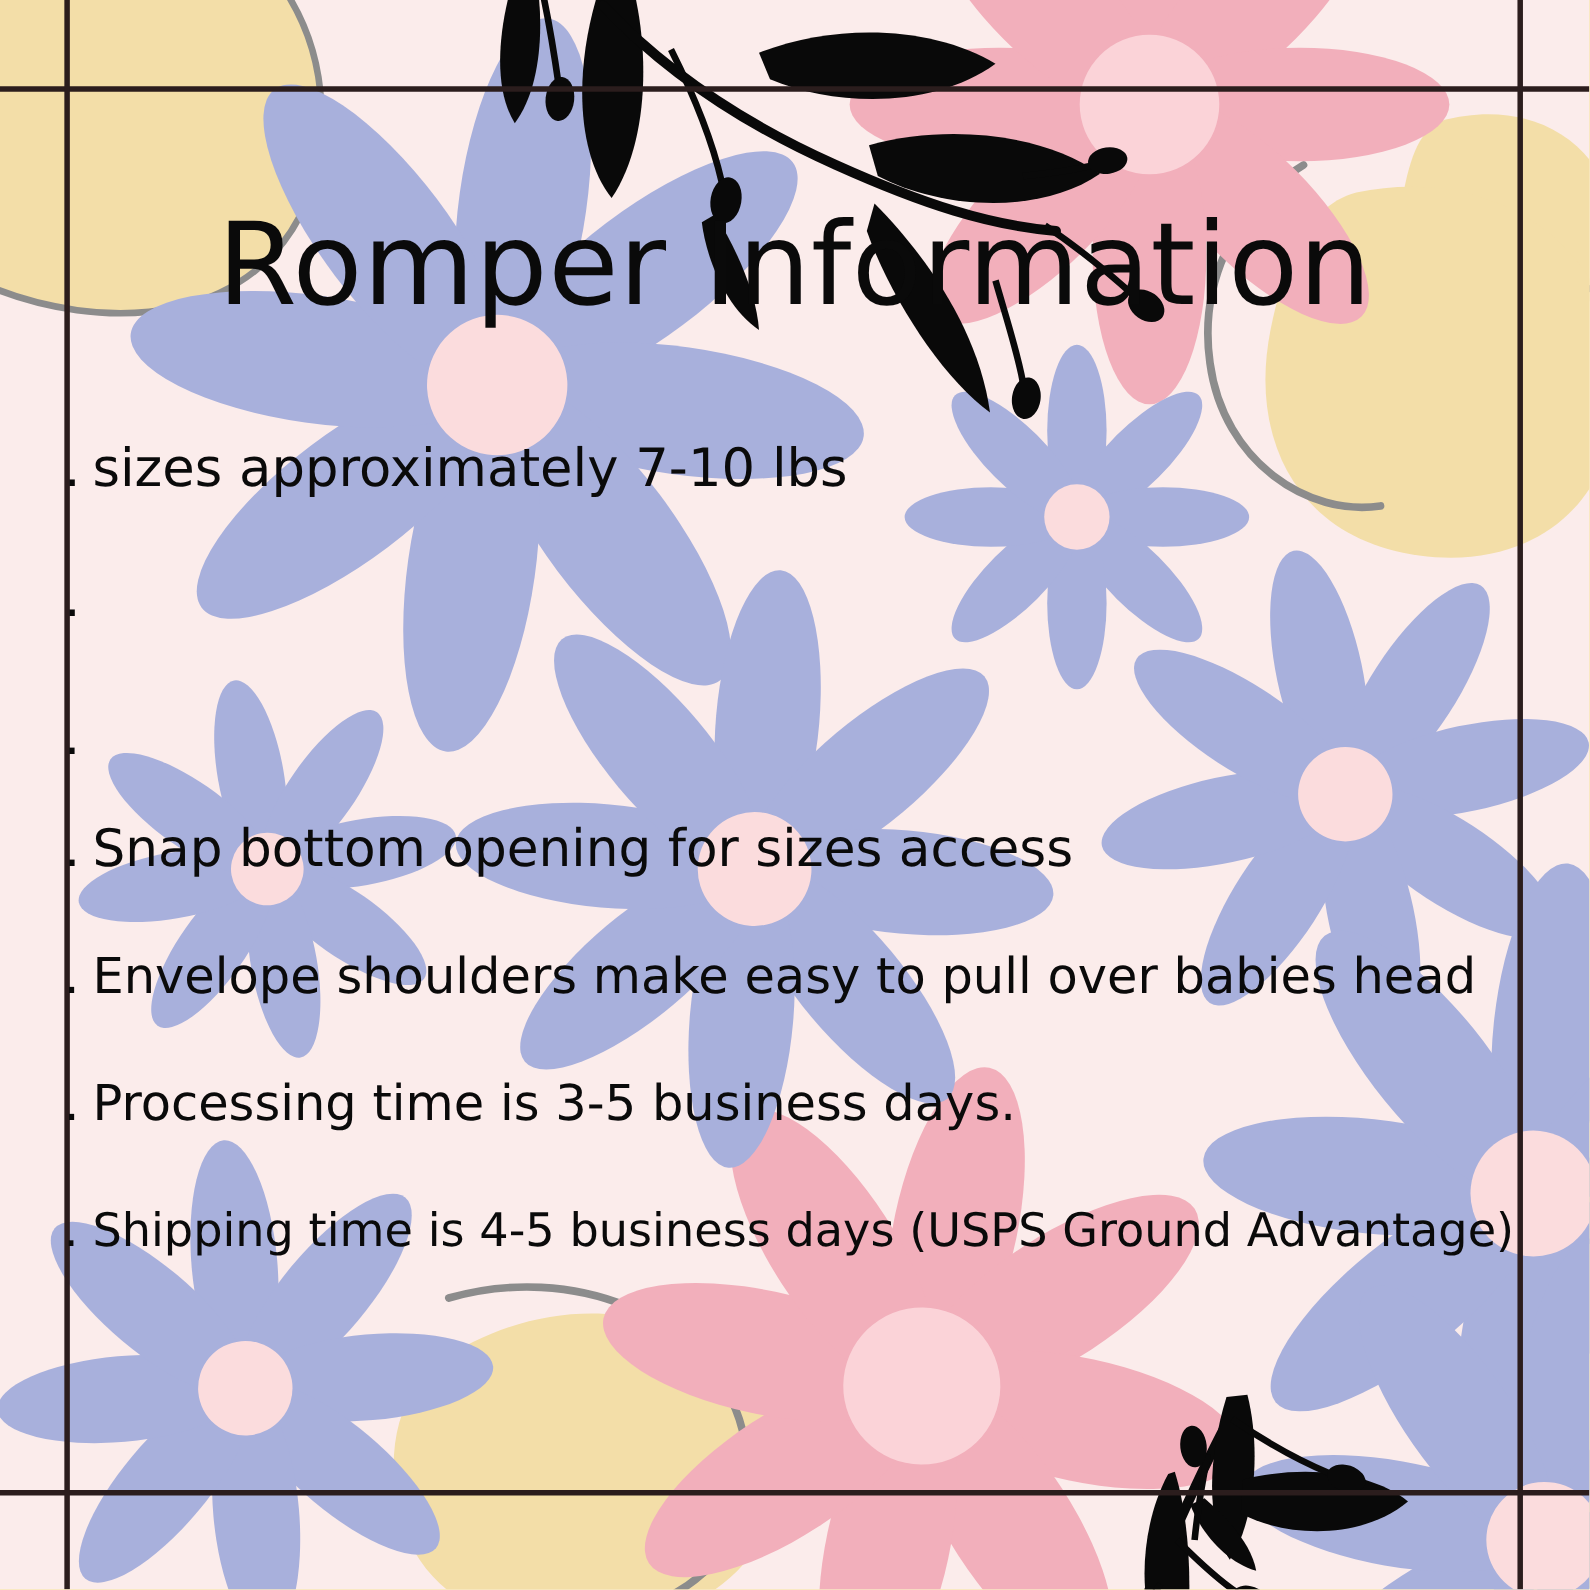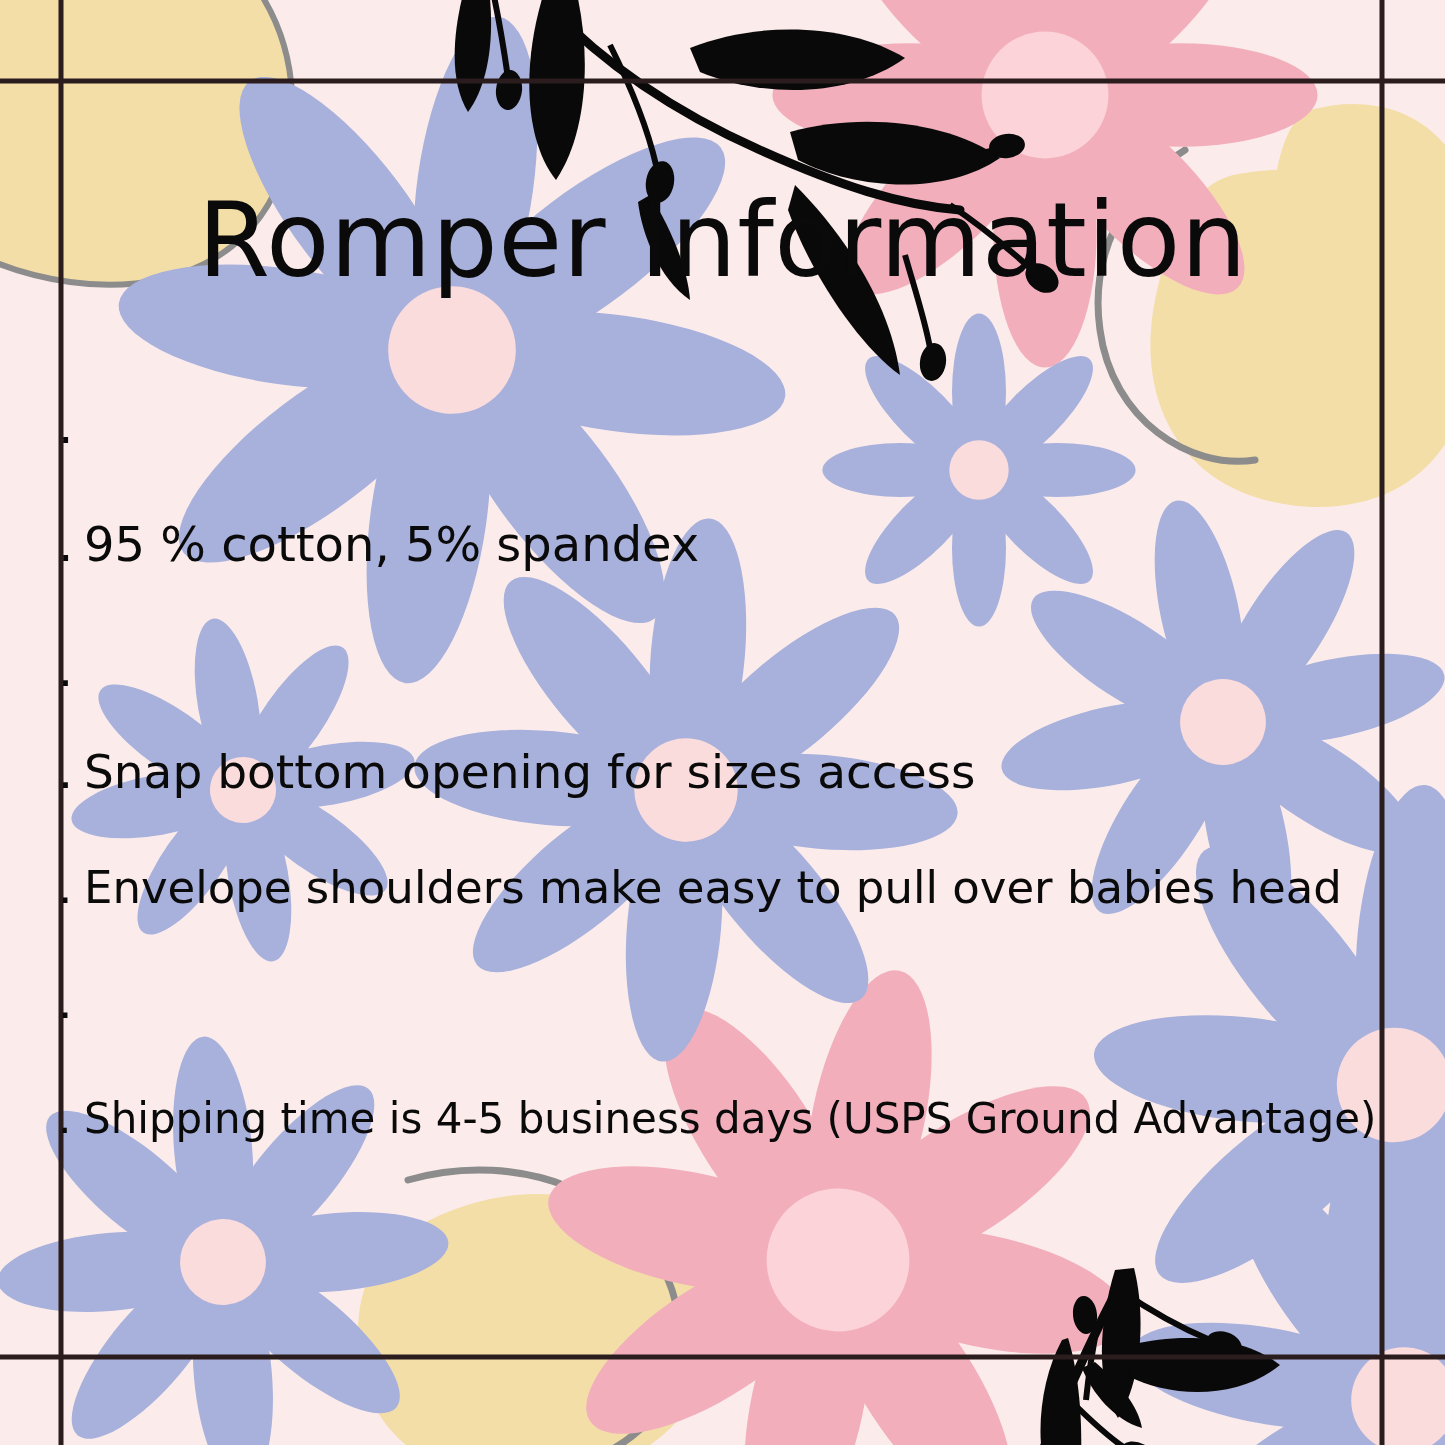--- a/index.html
+++ b/index.html
@@ -251,43 +251,44 @@
   </svg>
 
   <div class="content">
 
     <div class="poster-title">Romper Information</div>
 
     <ul class="bullet-list">
 
       <li class="bullet-item r0">
         <span class="bullet-dot">.</span>
+        <span class="bullet-text">sizes approximately 7-10 lbs</span>
       </li>
 
       <li class="bullet-item r1">
         <span class="bullet-dot">.</span>
-        <span class="bullet-text">95 % cotton, 5% spandex</span>
       </li>
 
       <li class="bullet-item r2">
         <span class="bullet-dot">.</span>
       </li>
 
       <li class="bullet-item r3">
         <span class="bullet-dot">.</span>
         <span class="bullet-text">Snap bottom opening for sizes access</span>
       </li>
 
       <li class="bullet-item r4">
         <span class="bullet-dot">.</span>
         <span class="bullet-text">Envelope shoulders make easy to pull over babies head</span>
       </li>
 
       <li class="bullet-item r5">
         <span class="bullet-dot">.</span>
+        <span class="bullet-text">Processing time is 3-5 business days.</span>
       </li>
 
       <li class="bullet-item r6">
         <span class="bullet-dot">.</span>
         <span class="bullet-text">Shipping time is 4-5 business days (USPS Ground Advantage)</span>
       </li>
 
     </ul>
   </div>
 </div>

